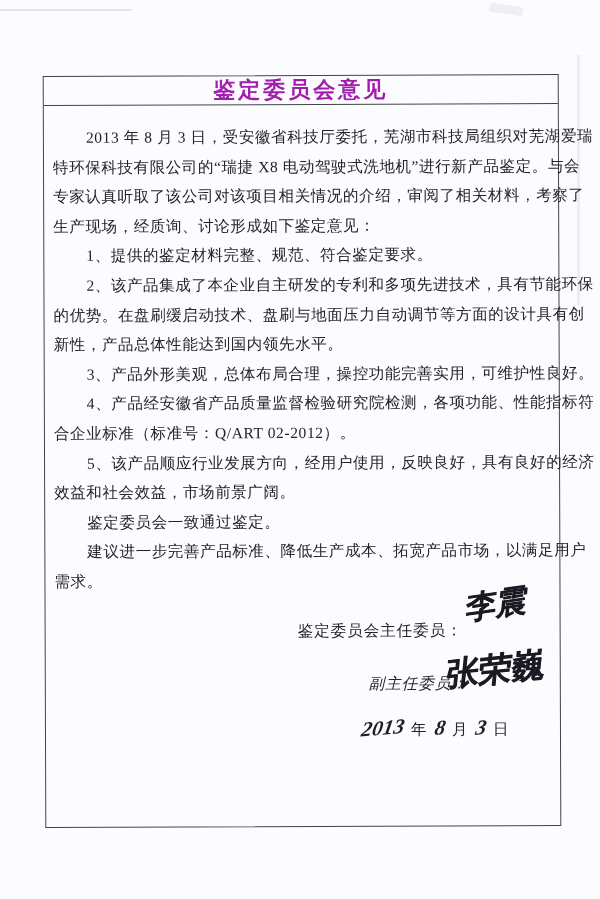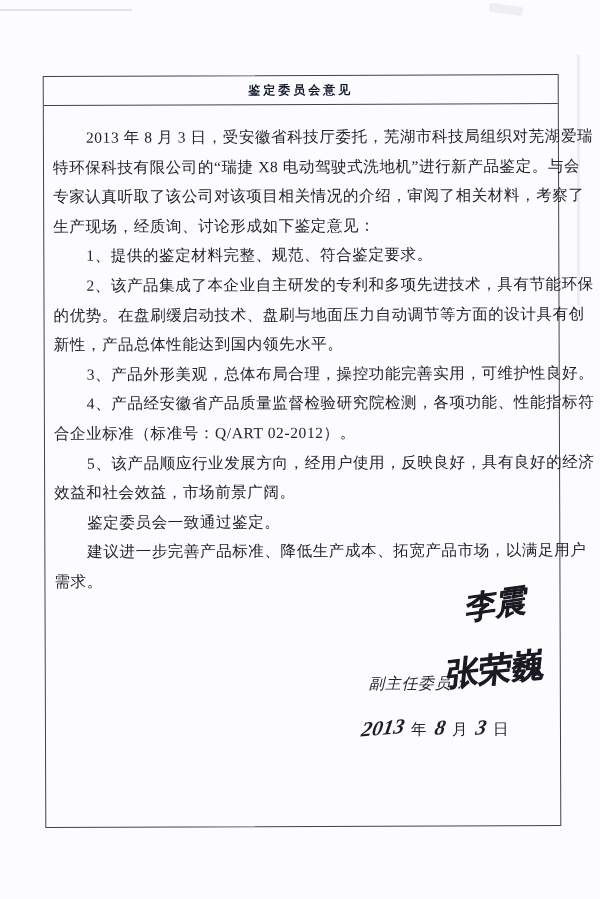--- a/index.html
+++ b/index.html
@@ -36,24 +36,24 @@
     background: transparent;
   }
   .doc-header {
     height: 28px;
     border-bottom: 1.6px solid #43434b;
     display: flex;
     align-items: center;
     justify-content: center;
   }
   .doc-title {
-    font-size: 12px;
+    font-size: 22px;
     font-weight: bold;
     letter-spacing: 3px;
-    color: #0f172a;
+    color: #a21caf;
   }
   .doc-body {
     padding: 17px 5px 0 9px;
   }
   .line {
     height: 29.6px;
     line-height: 29.6px;
     font-size: 15.5px;
     letter-spacing: 0.6px;
     white-space: nowrap;
@@ -129,20 +129,21 @@
       <div class="line indent">3、产品外形美观，总体布局合理，操控功能完善实用，可维护性良好。</div>
       <div class="line indent">4、产品经安徽省产品质量监督检验研究院检测，各项功能、性能指标符</div>
       <div class="line">合企业标准（标准号：Q/ART 02-2012）。</div>
       <div class="line indent">5、该产品顺应行业发展方向，经用户使用，反映良好，具有良好的经济</div>
       <div class="line">效益和社会效益，市场前景广阔。</div>
       <div class="line indent">鉴定委员会一致通过鉴定。</div>
       <div class="line indent">建议进一步完善产品标准、降低生产成本、拓宽产品市场，以满足用户</div>
       <div class="line">需求。</div>
     </div>
 
+    <span class="sig-label sig-label-chief">鉴定委员会主任委员：</span>
     <span class="sig-name sig-name-chief">李震</span>
 
     <span class="sig-label sig-label-deputy">副主任委员：</span>
     <span class="sig-name sig-name-deputy">张荣巍</span>
 
     <div class="date-line">
       <span class="hand-num">2013</span>
       <span class="date-unit">年</span>
       <span class="hand-num">8</span>
       <span class="date-unit">月</span>

